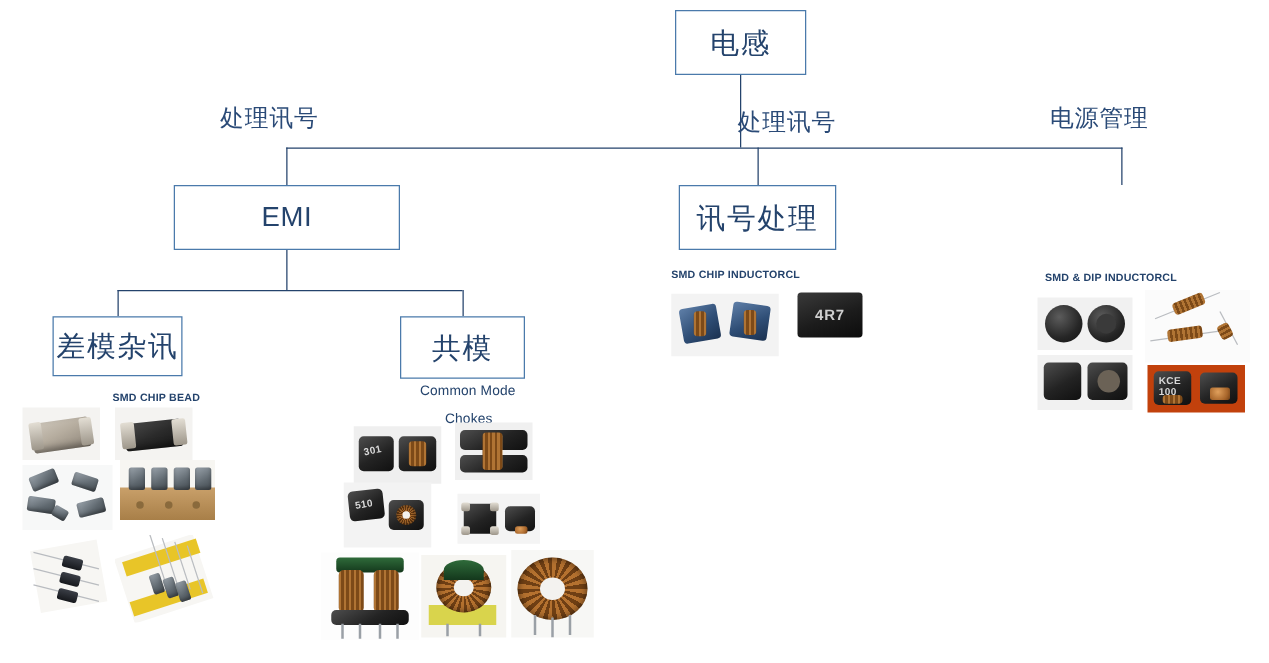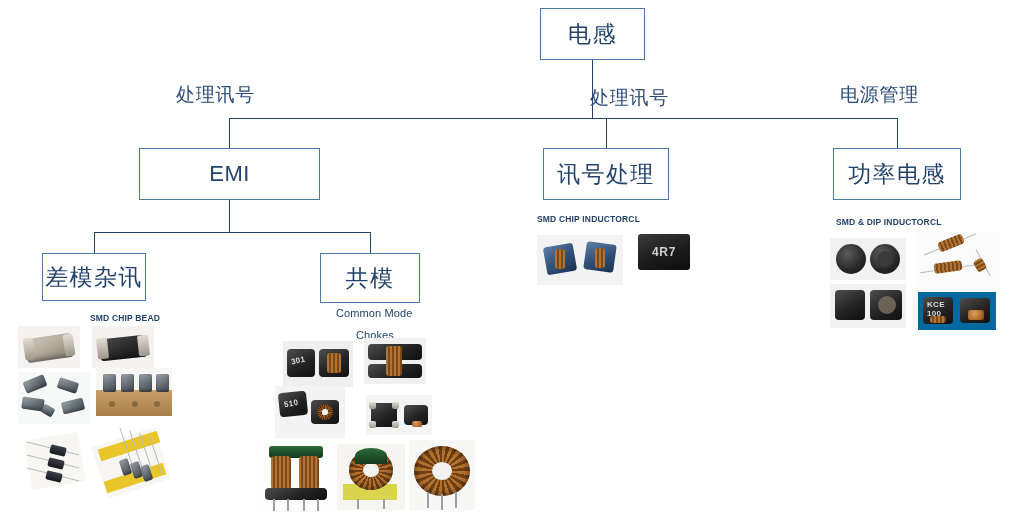--- a/index.html
+++ b/index.html
@@ -156,23 +156,20 @@
   </div>
 
   <div class="node cn" id="node-signal">
     <span>讯号处理</span>
   </div>
 
   <div class="node lat" id="node-emi">
     <span>EMI</span>
   </div>
 
-  <div class="node cn" id="node-power">
-    <span>功率电感</span>
-  </div>
 
   <div class="node cn" id="node-dm">
     <span>差模杂讯</span>
   </div>
 
   <div class="node cn" id="node-cm">
     <span>共模</span>
   </div>
 
   <div class="edge-label" id="lbl-emi">处理讯号</div>
@@ -309,21 +306,21 @@
     <div class="leadwire" style="left:4px;top:36px;width:60px;transform:rotate(-8deg);"></div>
     <div class="coil" style="left:18px;top:30px;width:28px;height:10px;transform:rotate(-8deg);"></div>
     <div class="leadwire" style="left:52px;top:30px;width:30px;transform:rotate(62deg);"></div>
     <div class="coil" style="left:58px;top:28px;width:12px;height:10px;transform:rotate(62deg);"></div>
   </div>
   <div class="photo" style="left:830px;top:284px;width:76px;height:44px;background:#f1f1f1;">
     <div class="drumsq" style="left:5px;top:6px;width:30px;height:30px;"></div>
     <div class="drumsq" style="left:40px;top:6px;width:32px;height:30px;"></div>
     <div style="position:absolute;left:48px;top:12px;width:18px;height:18px;border-radius:50%;background:#6b6256;"></div>
   </div>
-  <div class="photo" style="left:918px;top:292px;width:78px;height:38px;background:#0369a1;">
+  <div class="photo" style="left:918px;top:292px;width:78px;height:38px;background:#c2410c;">
     <div class="drumsq" style="left:5px;top:5px;width:30px;height:27px;"></div>
     <div class="marklbl" style="left:9px;top:8px;">KCE</div>
     <div class="marklbl" style="left:9px;top:17px;text-align:right;">100</div>
     <div class="coil" style="left:12px;top:24px;width:16px;height:7px;"></div>
     <div class="drumsq" style="left:42px;top:6px;width:30px;height:25px;"></div>
     <div class="copper" style="left:50px;top:18px;width:16px;height:10px;border-radius:2px;"></div>
   </div>
 
 </div>
 

